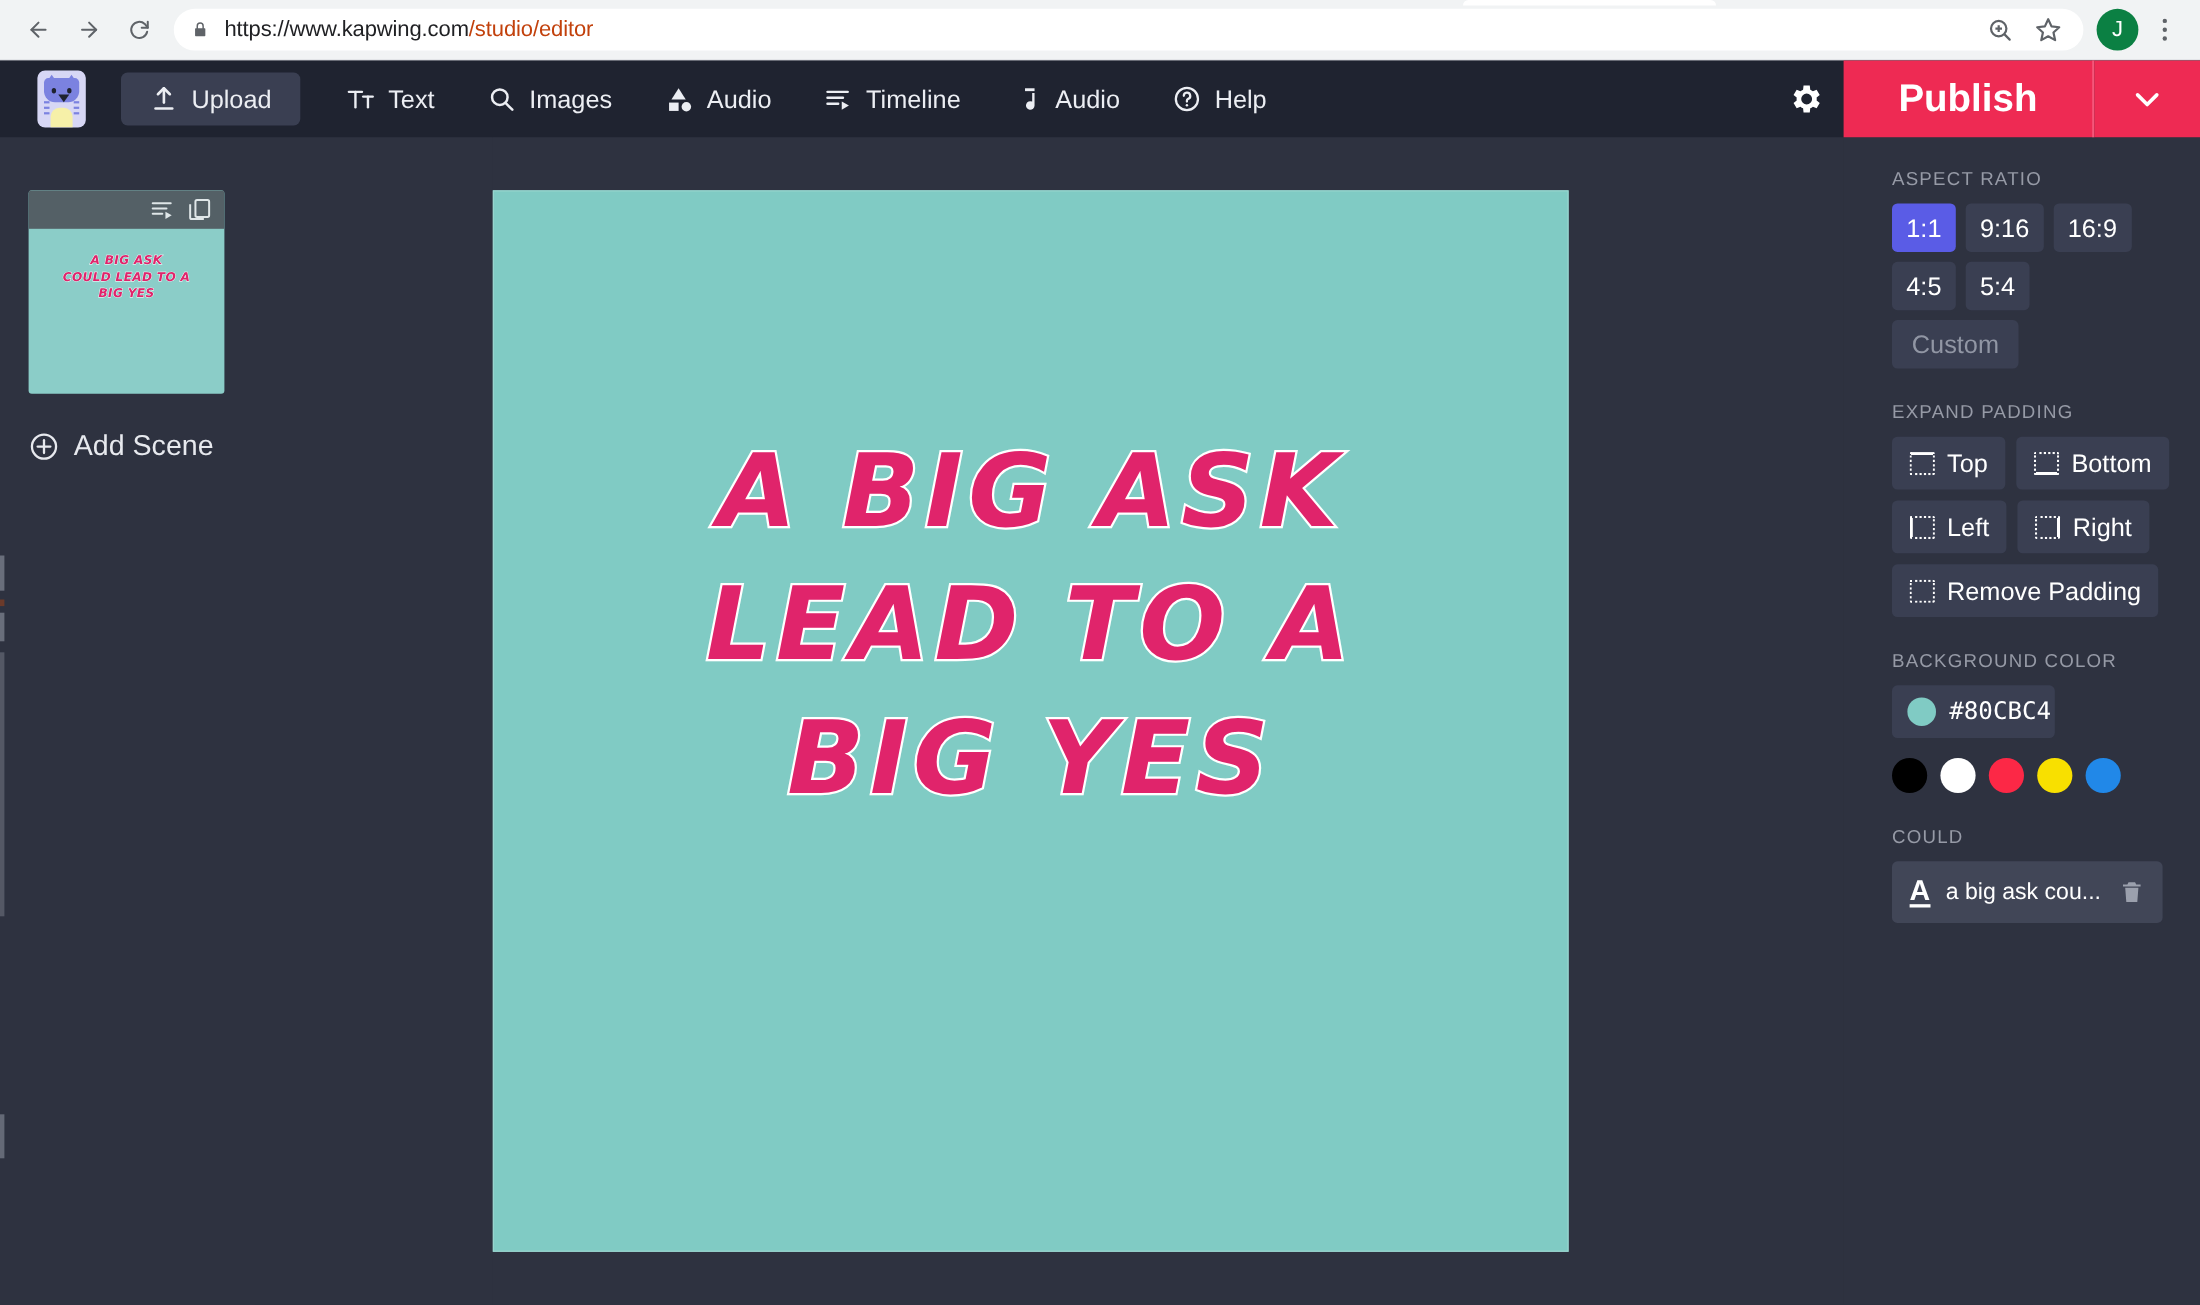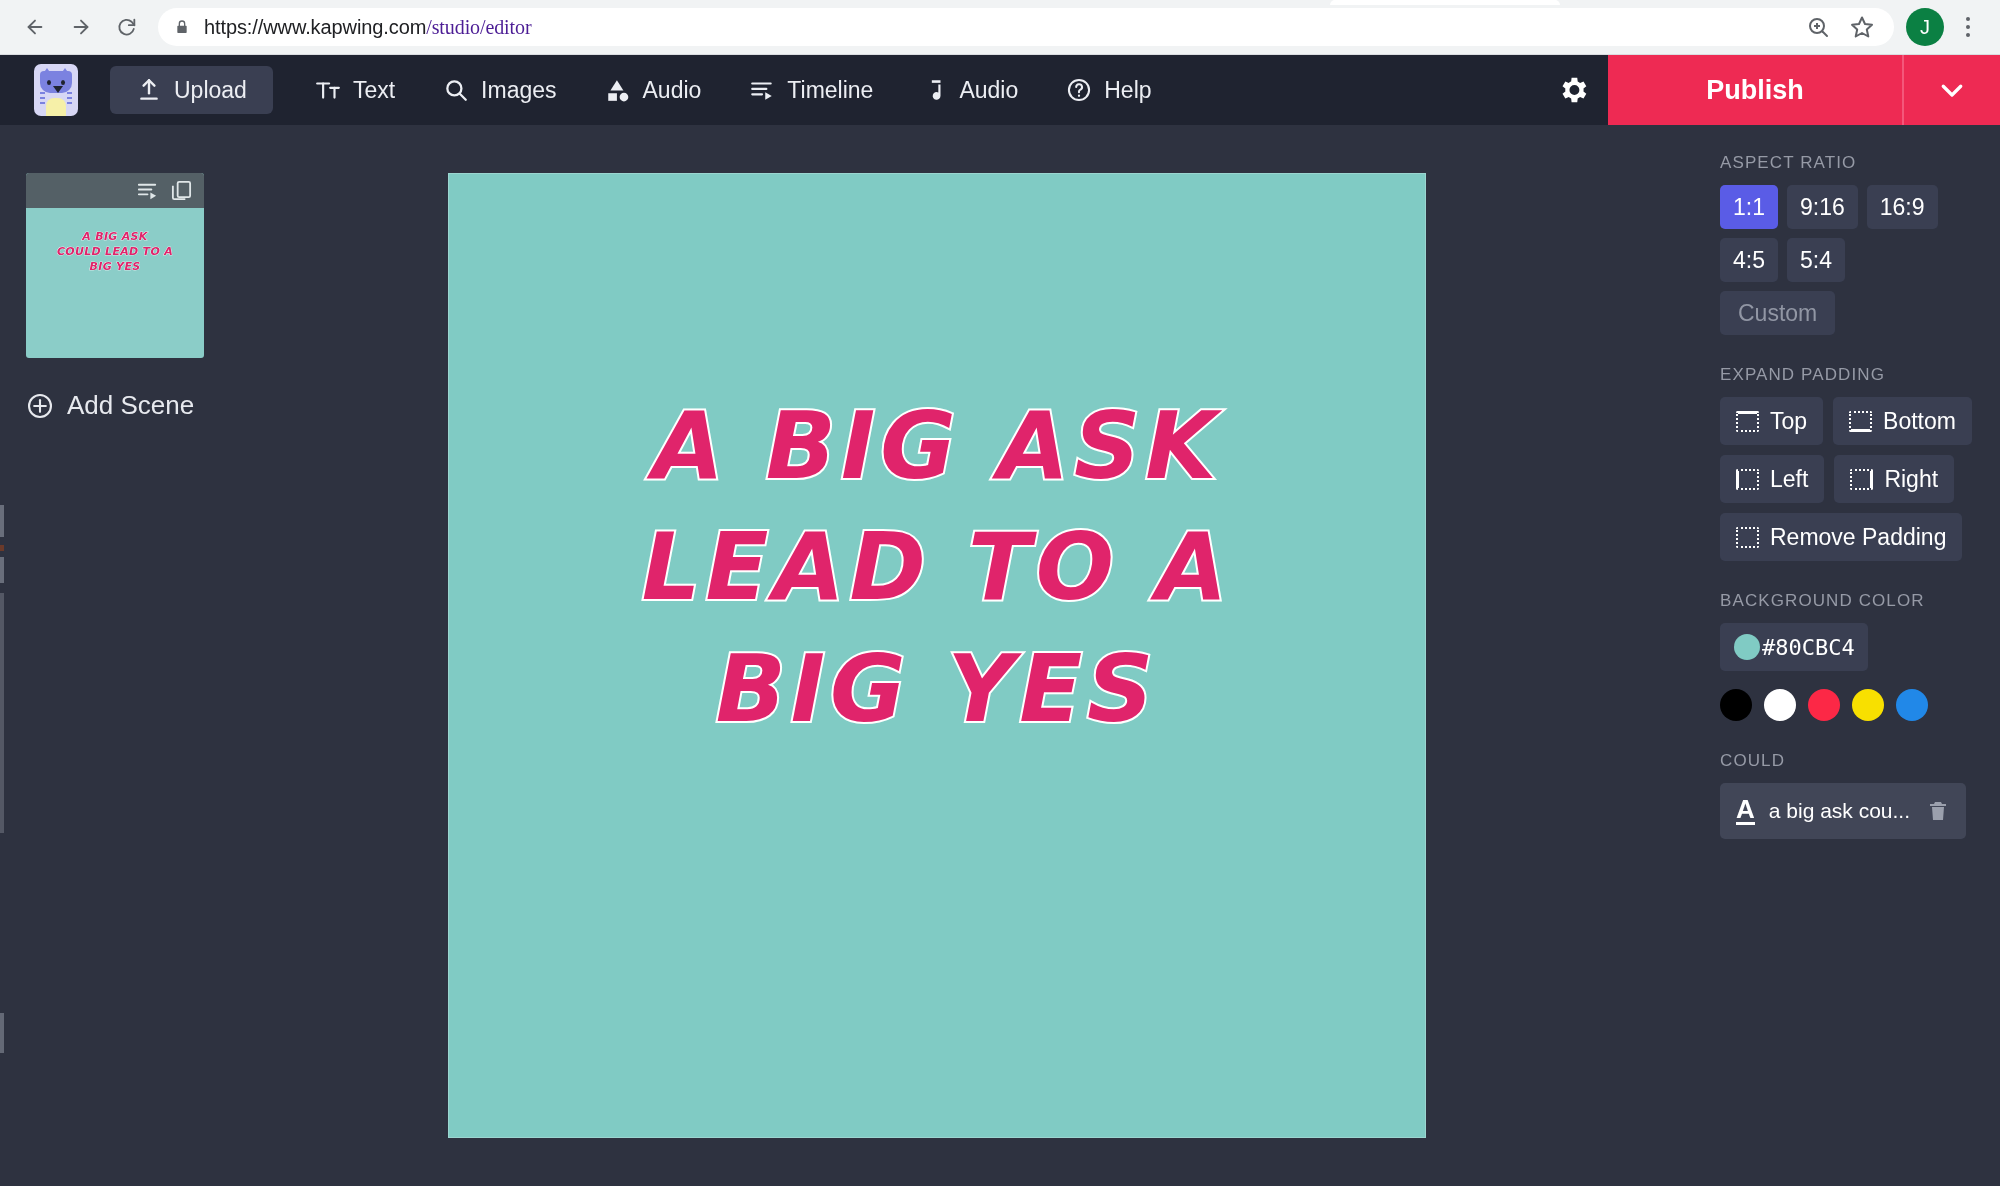--- a/index.html
+++ b/index.html
@@ -32,21 +32,21 @@
     flex:1; height:38px; margin:0 12px 0 10px;
     background:#ffffff; border-radius:19px;
     display:flex; align-items:center; padding:0 16px;
     position:relative;
   }
   .lock-icon { width:16px; height:18px; margin-right:14px; flex:none; }
   .url-text {
     font-size:20px; color:#202124; letter-spacing:-0.1px;
     white-space:nowrap; font-family:"Liberation Sans", sans-serif;
   }
-  .url-text .dim { color:#4c1d95;font-family:Liberation Serif, serif; }
+  .url-text .dim { color:#c2410c; }
   .omni-right { margin-left:auto; display:flex; align-items:center; gap:20px; padding-right:4px; }
   .omni-right svg { width:24px; height:24px; color:#5f6368; }
 
   .avatar {
     width:38px; height:38px; border-radius:50%;
     background:#0b8043; color:#fff; font-size:20px;
     display:flex; align-items:center; justify-content:center;
     margin-right:6px; flex:none;
   }
   .kebab { width:36px; height:42px; display:flex; flex-direction:column;
@@ -103,23 +103,23 @@
   .toolgroup { display:flex; align-items:center; gap:8px; margin-left:22px; }
 
   .gear-btn {
     margin-left:auto; width:70px; height:70px; flex:none;
     display:flex; align-items:center; justify-content:center; cursor:pointer;
   }
   .gear-btn svg { width:34px; height:34px; color:#fff; }
 
   .publish-wrap { display:flex; height:70px; flex:none; }
   .publish-btn {
-    width:296px; background:#ee2a53; color:#fff;
+    width:228px; background:#ee2a53; color:#fff;
     display:flex; align-items:center; justify-content:center;
-    font-size:27px; font-weight:bold; cursor:pointer;
+    font-size:35px; font-weight:bold; cursor:pointer;
     border-right:2px solid #f4577a;
   }
   .publish-caret {
     width:96px; background:#ee2a53; color:#fff;
     display:flex; align-items:center; justify-content:center; cursor:pointer;
   }
   .publish-caret svg { width:30px; height:30px; }
 
   
   .scenes {
@@ -200,21 +200,21 @@
     width:23px; height:21px; flex:none; position:relative;
     border:2px dotted #ffffff; border-radius:2px;
   }
   .pad-ico.top { border-top:3px solid #ffffff; }
   .pad-ico.bottom { border-bottom:3px solid #ffffff; }
   .pad-ico.left { border-left:3px solid #ffffff; }
   .pad-ico.right { border-right:3px solid #ffffff; }
 
   .color-chip {
     margin-left:44px; height:48px; width:148px; border-radius:5px;
-    background:#3a3f52; display:flex; align-items:center; gap:2px;
+    background:#3a3f52; display:flex; align-items:center; gap:12px;
     padding:0 14px; cursor:pointer;
   }
   .color-dot {
     width:26px; height:26px; border-radius:50%; background:#80cbc4; flex:none;
   }
   .color-hex { color:#fff; font-size:22px; font-family:"DejaVu Sans Mono", monospace; }
   .swatches { display:flex; gap:12px; padding-left:44px; margin-top:18px; }
   .sw { width:32px; height:32px; border-radius:50%; cursor:pointer; }
 
   .layer-item {

